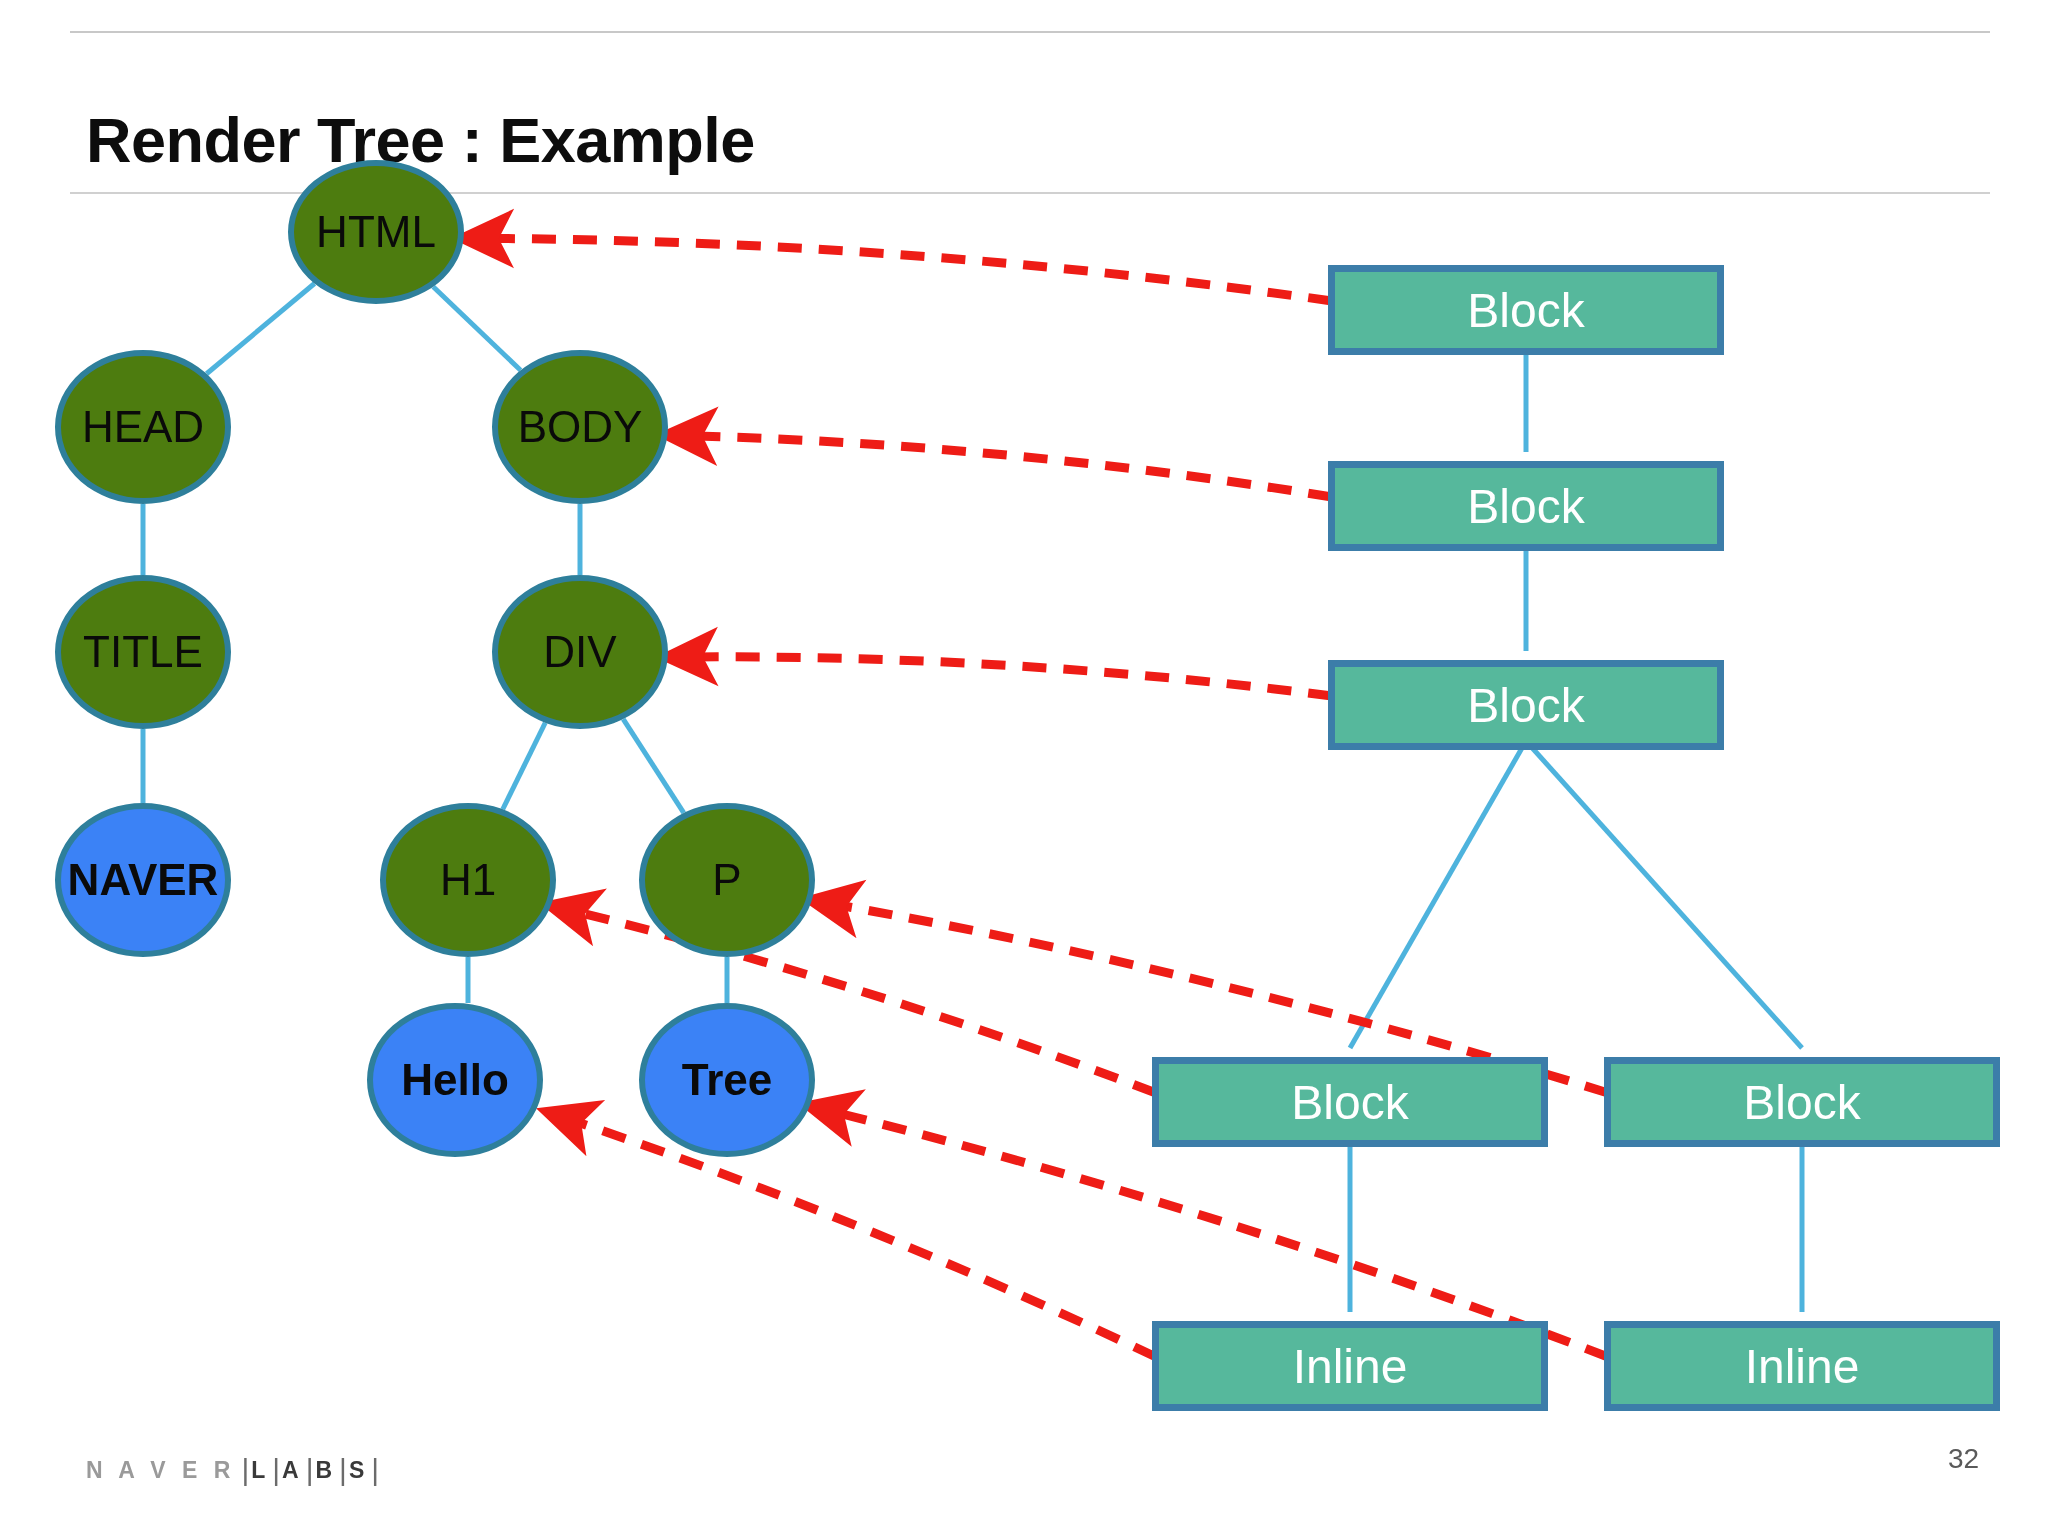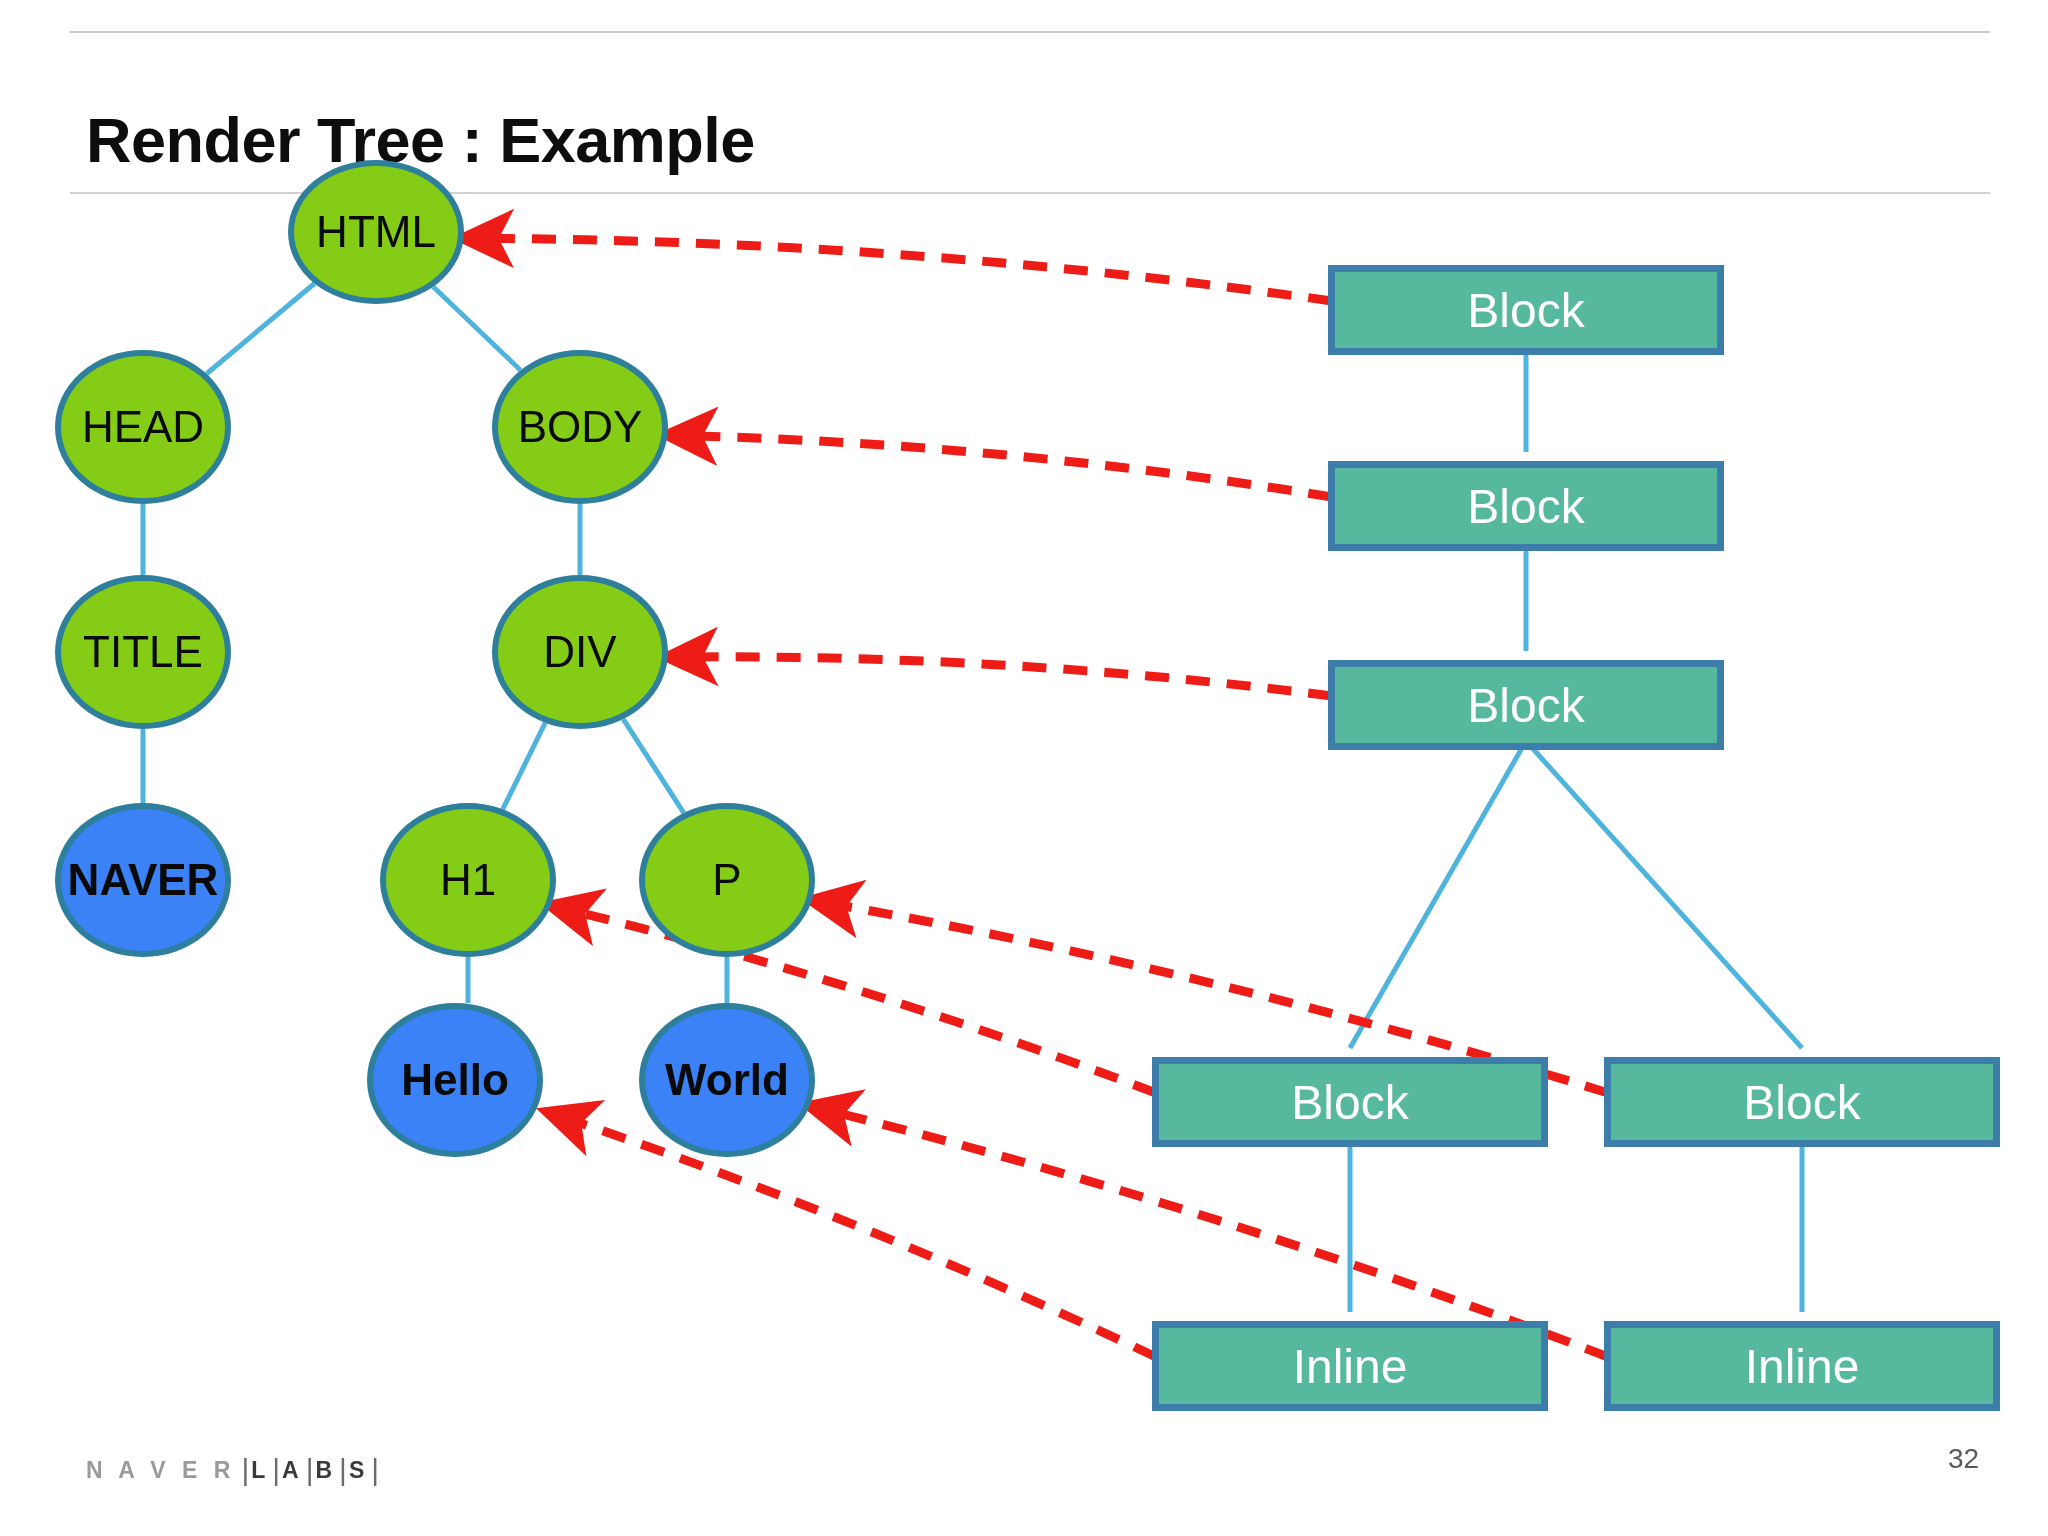--- a/index.html
+++ b/index.html
@@ -48,21 +48,21 @@
     width: 2048px; height: 1536px;
     pointer-events: none;
   }
 
   
   .node {
     position: absolute;
     box-sizing: border-box;
     border: 6px solid #2e7f9b;
     border-radius: 50%;
-    background: #84cc16;
+    background: #4d7c0f;
     display: flex;
     align-items: center;
     justify-content: center;
     color: #0a0a0a;
     font-size: 44px;
     font-weight: 400;
     z-index: 3;
   }
   .node.text-node {
     background: #3b82f6;
@@ -179,21 +179,21 @@
       <div class="node" style="left: 380px; top: 803px; width: 176px; height: 154px;">
         <span>H1</span>
       </div>
       <div class="node" style="left: 639px; top: 803px; width: 176px; height: 154px;">
         <span>P</span>
       </div>
       <div class="node text-node" style="left: 367px; top: 1003px; width: 176px; height: 154px;">
         <span>Hello</span>
       </div>
       <div class="node text-node" style="left: 639px; top: 1003px; width: 176px; height: 154px;">
-        <span>World</span>
+        <span>Tree</span>
       </div>
     </div>
 
   <div id="render-layer">
       <div class="box" style="left: 1328px; top: 256px; width: 396px; height: 90px;">
         <span>Block</span>
       </div>
       <div class="box" style="left: 1328px; top: 452px; width: 396px; height: 90px;">
         <span>Block</span>
       </div>

